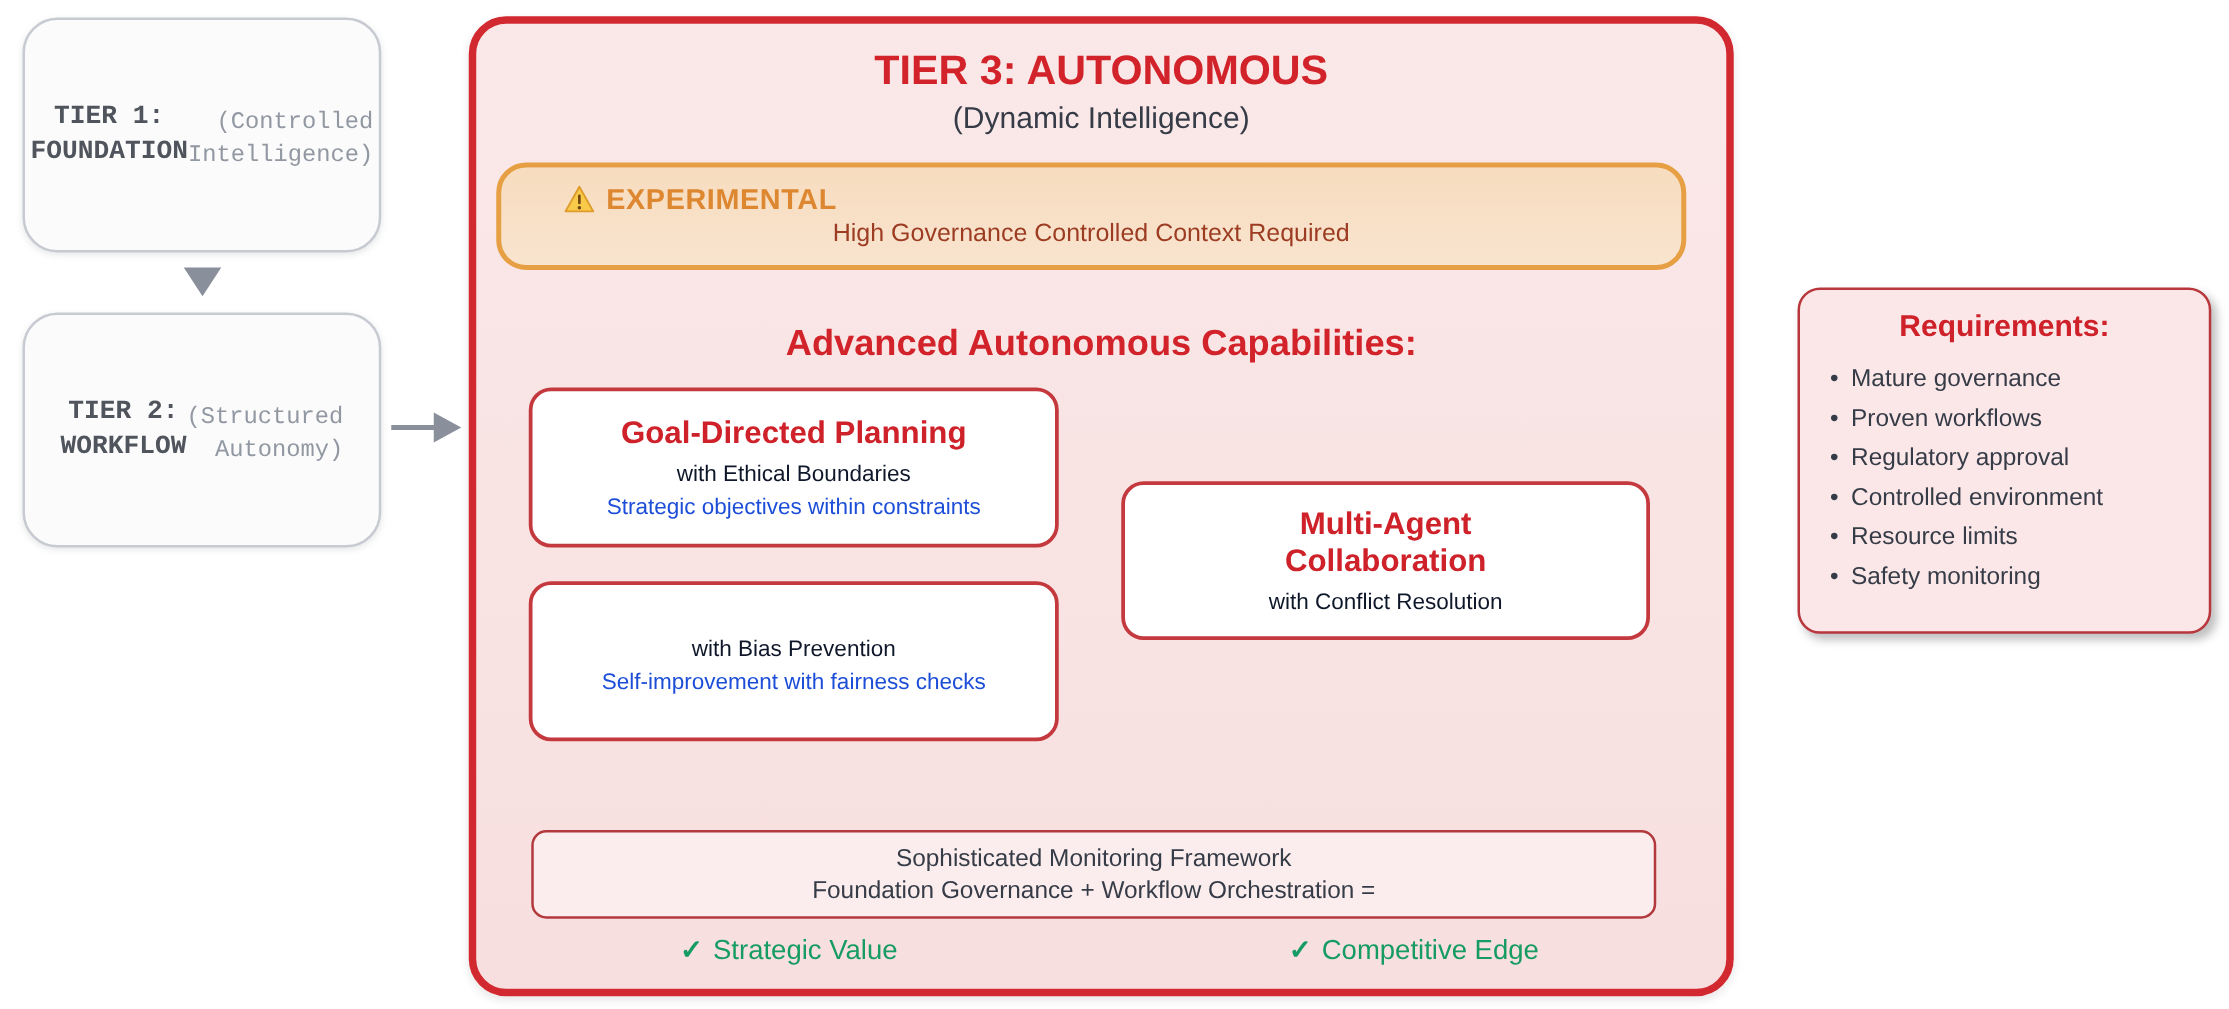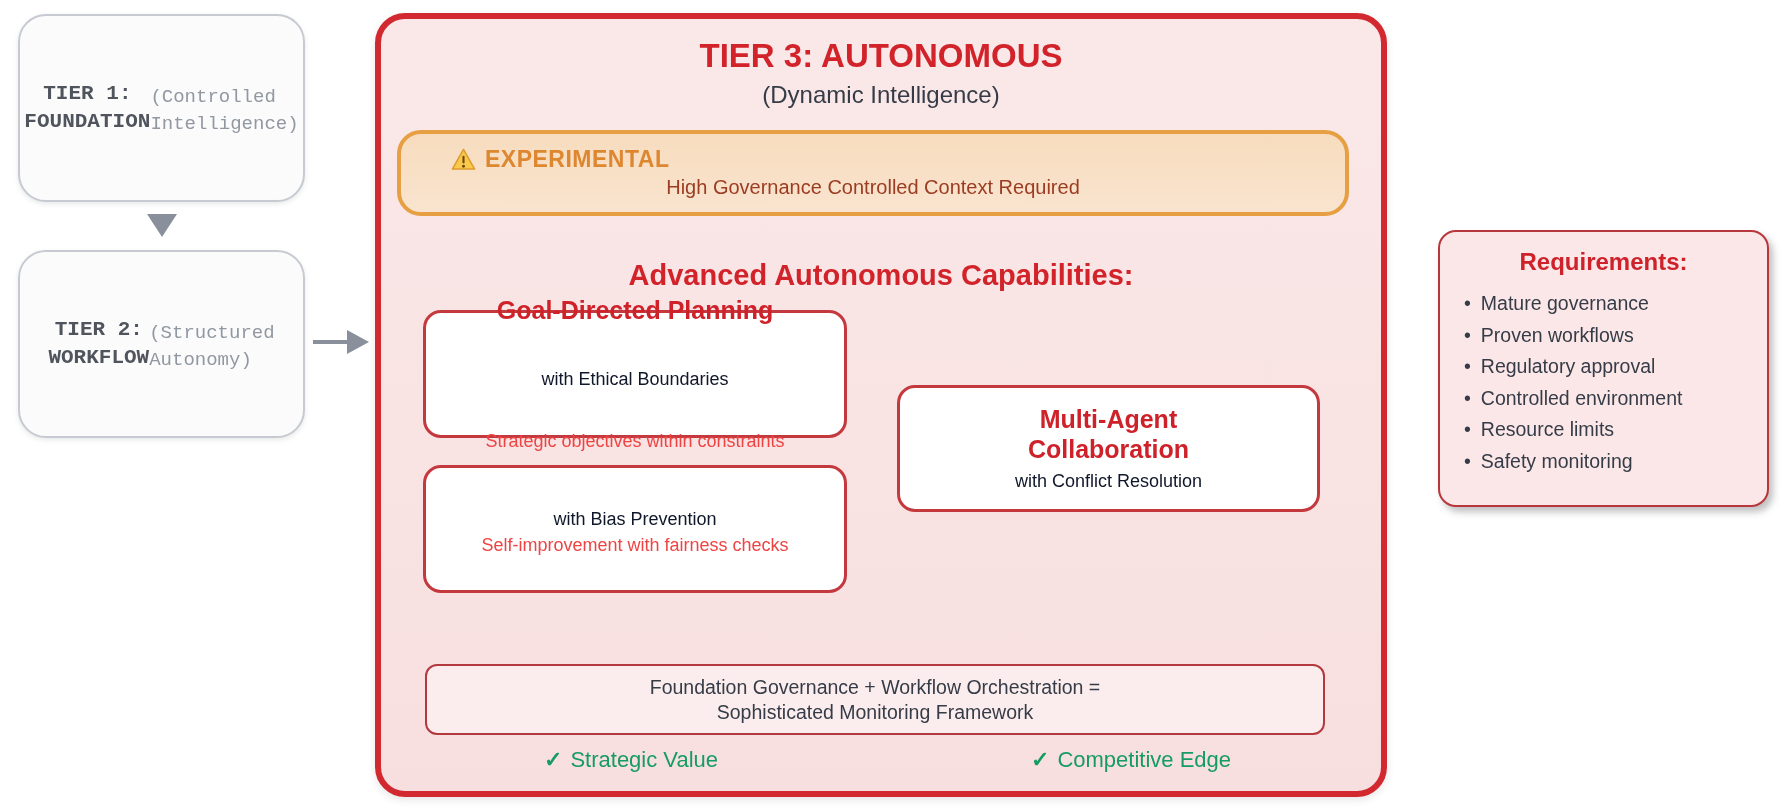--- a/index.html
+++ b/index.html
@@ -15,21 +15,21 @@
     position:absolute; left:18px; width:287px; height:188px;
     background:#fbfbfc; border:2px solid #c7cbd1; border-radius:28px;
     display:flex; flex-direction:row; justify-content:center; align-items:center;
     box-shadow:0 2px 5px rgba(120,125,135,0.18);
     font-family:Liberation Mono, monospace;
   }
   .tier1 { top:14px; }
   .tier2 { top:250px; }
   .tier-title { text-align:center; font-weight:bold; font-size:21px; color:#50555d; line-height:1.35; }
   .tier-title span, .tier-sub span { display:block; }
-  .tier-sub { margin-top:6px; text-align:left; font-size:19px; color:#9298a1; line-height:1.4; }
+  .tier-sub { margin-top:6px; text-align:right; font-size:19px; color:#9298a1; line-height:1.4; }
 
   .arrow-down {
     position:absolute; left:147px; top:214px;
     width:0; height:0;
     border-left:15px solid transparent; border-right:15px solid transparent;
     border-top:23px solid #8a909b;
   }
   .arrow-right { position:absolute; left:313px; top:330px; width:58px; height:24px; }
   .arrow-right .shaft { position:absolute; left:0; top:10px; width:36px; height:4px; background:#8a909b; }
   .arrow-right .head {
@@ -69,27 +69,27 @@
     position:absolute; top:240px; left:0; width:100%;
     text-align:center; font-size:29px; font-weight:bold; color:#d2232b;
   }
 
   .card {
     position:absolute; background:#ffffff;
     border:3px solid #c4393e; border-radius:18px;
     display:flex; flex-direction:column; justify-content:center; align-items:center;
     text-align:center; padding:6px 14px;
   }
-  .card-goal     { left:42px;  top:291px; width:424px; height:128px;gap:36px; }
+  .card-goal     { left:42px;  top:291px; width:424px; height:128px; }
   .card-multi    { left:516px; top:366px; width:423px; height:127px; }
   .card-adaptive { left:42px;  top:446px; width:424px; height:128px; }
   .card-title { font-size:25px; font-weight:bold; color:#ce2129; line-height:1.18; }
   .card-title span { display:block; }
   .card-with  { margin-top:7px; font-size:18px; color:#0f172a; }
-  .card-detail{ margin-top:5px; font-size:18px; color:#ef4444; }
+  .card-detail{ margin-top:5px; font-size:18px; color:#1d4ed8; }
 
   .evolves-heading {
     position:absolute; top:603px; left:0; width:100%;
     text-align:center; font-size:25px; font-weight:bold; color:#d2232b;
     letter-spacing:0.5px;
     margin-top:40px;
   }
   .evolves-box {
     position:absolute; left:44px; top:645px; width:900px; height:71px;
     background:#fbeded; border:2px solid #b23a3e; border-radius:12px;
@@ -195,22 +195,22 @@
     </div>
 
     <div class="card card-adaptive">
       <div class="card-with">with Bias Prevention</div>
       <div class="card-detail">Self-improvement with fairness checks</div>
     </div>
 
     <div class="evolves-heading">EVOLVES FROM</div>
 
     <div class="evolves-box">
+      <div>Sophisticated Monitoring Framework</div>
       <div>Foundation Governance + Workflow Orchestration =</div>
-      <div>Sophisticated Monitoring Framework</div>
     </div>
 
     <div class="benefits">
       <div class="benefit">
         <span class="check">✓</span><span>Strategic Value</span>
       </div>
       <div class="benefit">
         <span class="check">✓</span><span>Competitive Edge</span>
       </div>
     </div>

